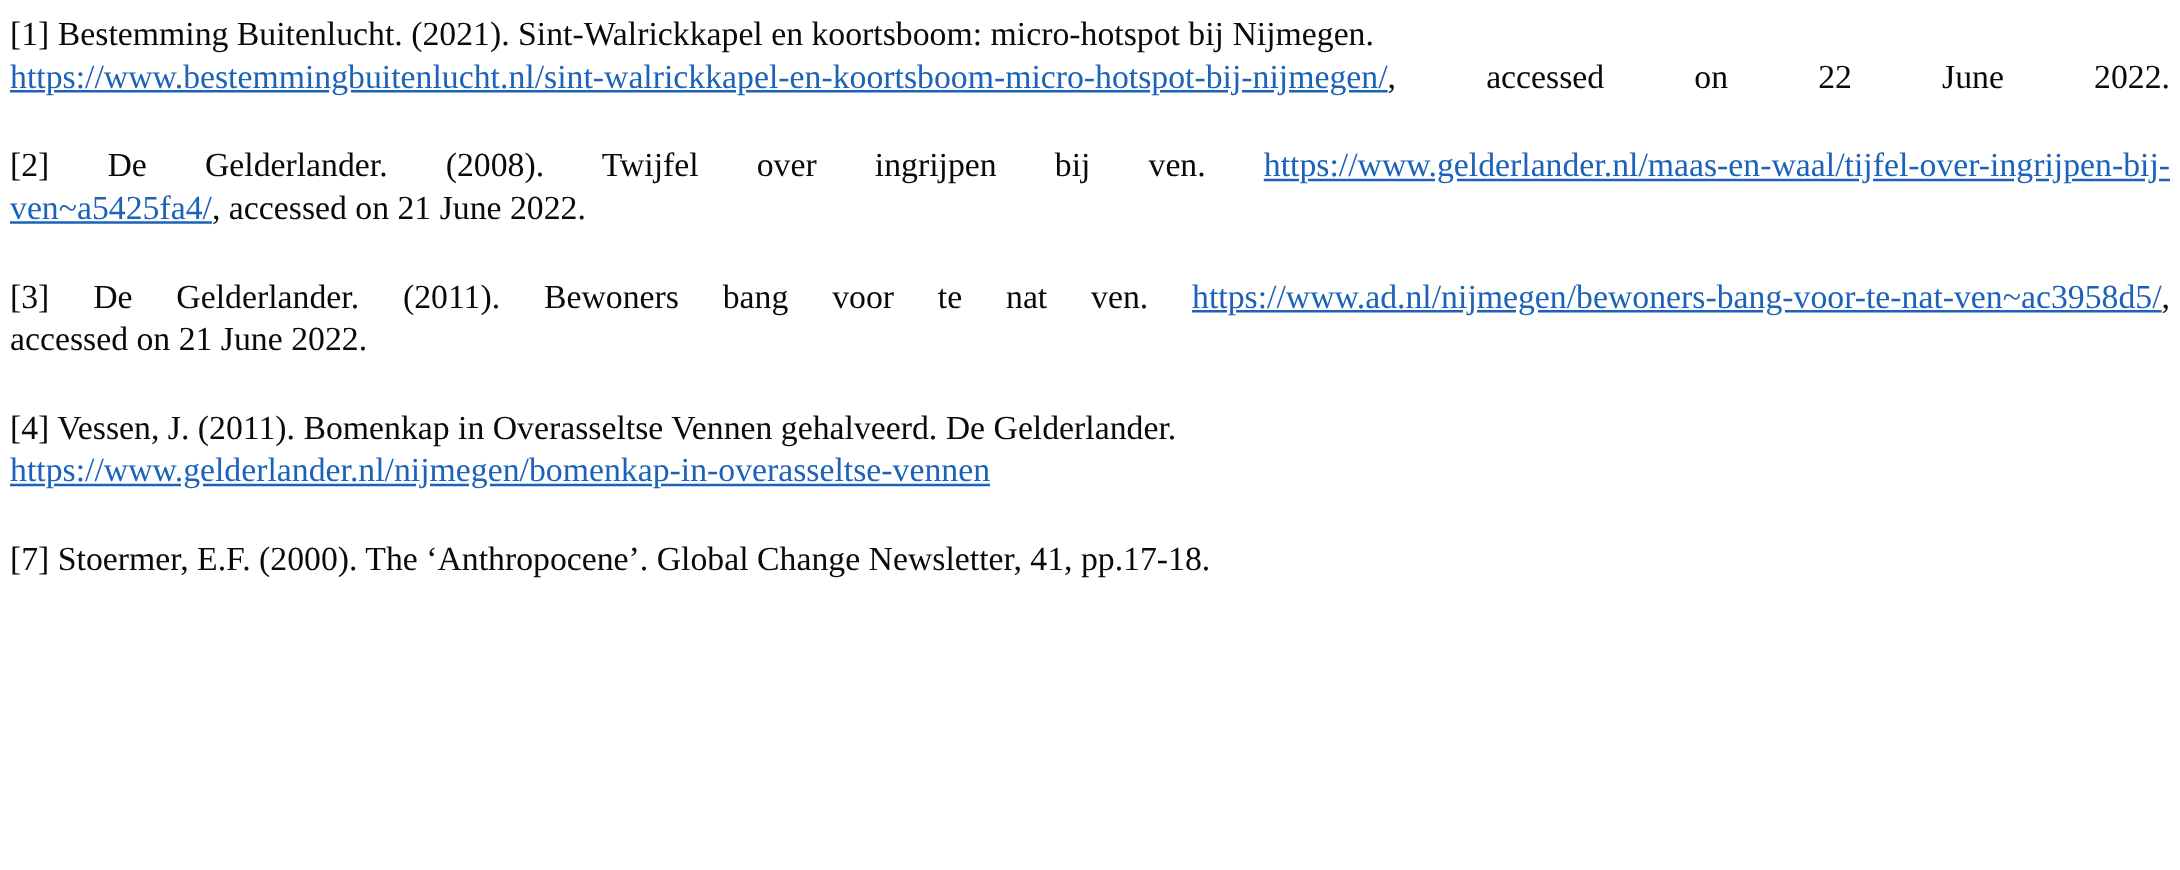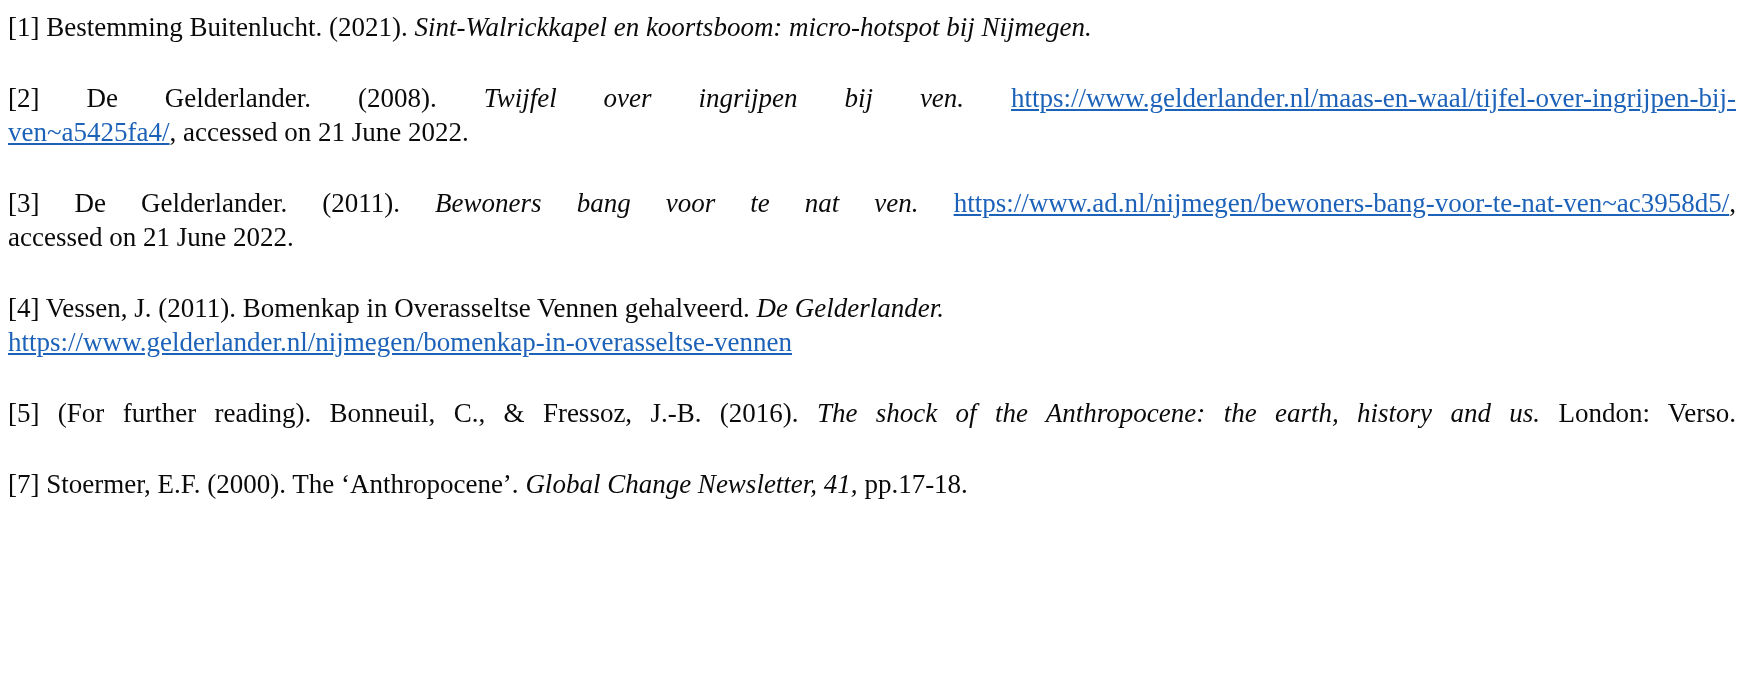--- a/index.html
+++ b/index.html
@@ -13,48 +13,46 @@
   }
   .doc {
     padding: 10px 8px 0 8px;
     font-size: 27px;
     line-height: 34px;
   }
   .ref { margin: 0 0 37px 0; }
   .ref:last-child { margin-bottom: 4px; }
   .line { text-align: left; white-space: normal; }
   .line.stretch { text-align: justify; text-align-last: justify; }
-  .it { font-style: italic; }
+  .it { }
   a.lnk {
     color: var(--link-color);
     text-decoration: underline;
     cursor: pointer;
     word-break: break-all;
   }
 </style>
 </head>
 <body>
 
 <main class="doc">
   <div>
       <div class="ref">
         <div class="line"><span>[1] Bestemming Buitenlucht. (2021). </span><span class="it">Sint-Walrickkapel en koortsboom: micro-hotspot bij Nijmegen.</span></div>
+        <div class="line stretch"><a class="lnk">https://www.bestemmingbuitenlucht.nl/sint-walrickkapel-en-koortsboom-micro-hotspot-bij-nijmegen/</a><span>, accessed on 22 June 2022.</span></div>
       </div>
       <div class="ref">
         <div class="line stretch"><span>[2] De Gelderlander. (2008). </span><span class="it">Twijfel over ingrijpen bij ven. </span><a class="lnk">https://www.gelderlander.nl/maas-en-waal/tijfel-over-ingrijpen-bij-</a></div>
         <div class="line"><a class="lnk">ven~a5425fa4/</a><span>, accessed on 21 June 2022.</span></div>
       </div>
       <div class="ref">
         <div class="line stretch"><span>[3] De Gelderlander. (2011). </span><span class="it">Bewoners bang voor te nat ven. </span><a class="lnk">https://www.ad.nl/nijmegen/bewoners-bang-voor-te-nat-ven~ac3958d5/</a><span>,</span></div>
         <div class="line"><span>accessed on 21 June 2022.</span></div>
       </div>
       <div class="ref">
         <div class="line"><span>[4] Vessen, J. (2011). Bomenkap in Overasseltse Vennen gehalveerd. </span><span class="it">De Gelderlander.</span></div>
         <div class="line"><a class="lnk">https://www.gelderlander.nl/nijmegen/bomenkap-in-overasseltse-vennen</a></div>
       </div>
       <div class="ref">
-        <div class="line stretch"><span>[5] (For further reading). Bonneuil, C., &amp; Fressoz, J.-B. (2016). </span><span class="it">The shock of the Anthropocene: the earth, history and us.</span><span> London: Verso.</span></div>
-      </div>
-      <div class="ref">
         <div class="line"><span>[7] Stoermer, E.F. (2000). The ‘Anthropocene’. </span><span class="it">Global Change Newsletter, 41,</span><span> pp.17-18.</span></div>
       </div>
     </div>
 </main>
 
 </body></html>

